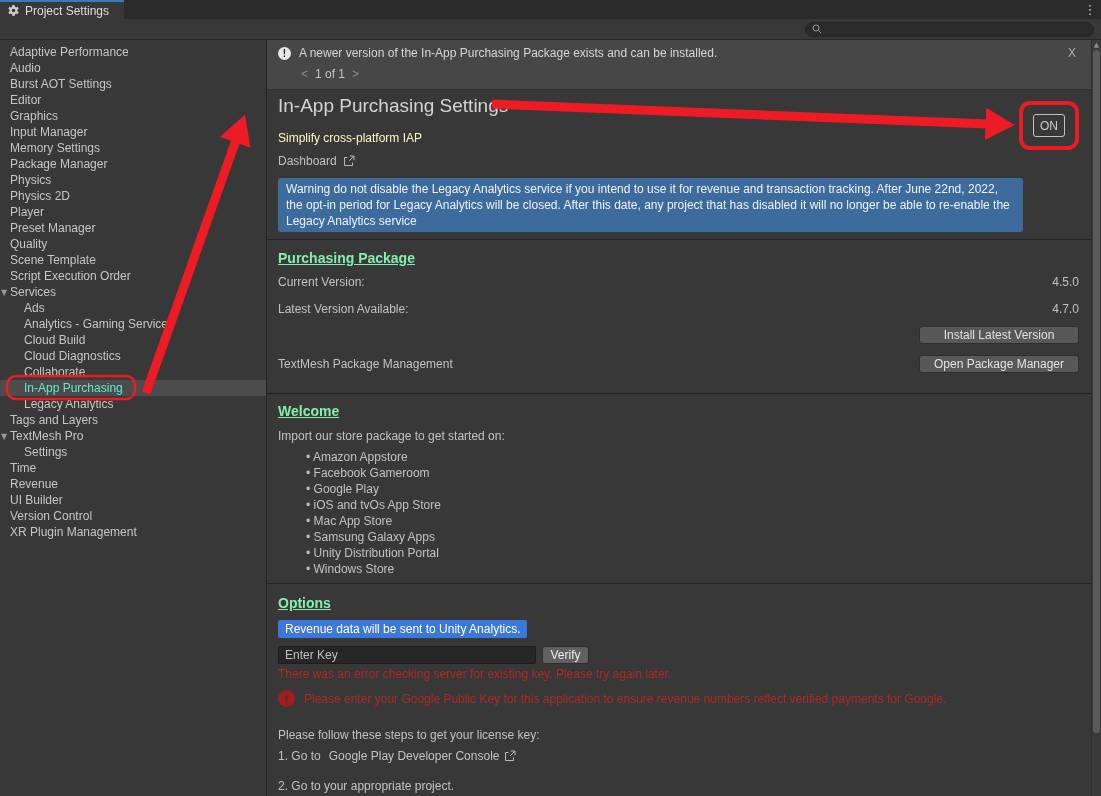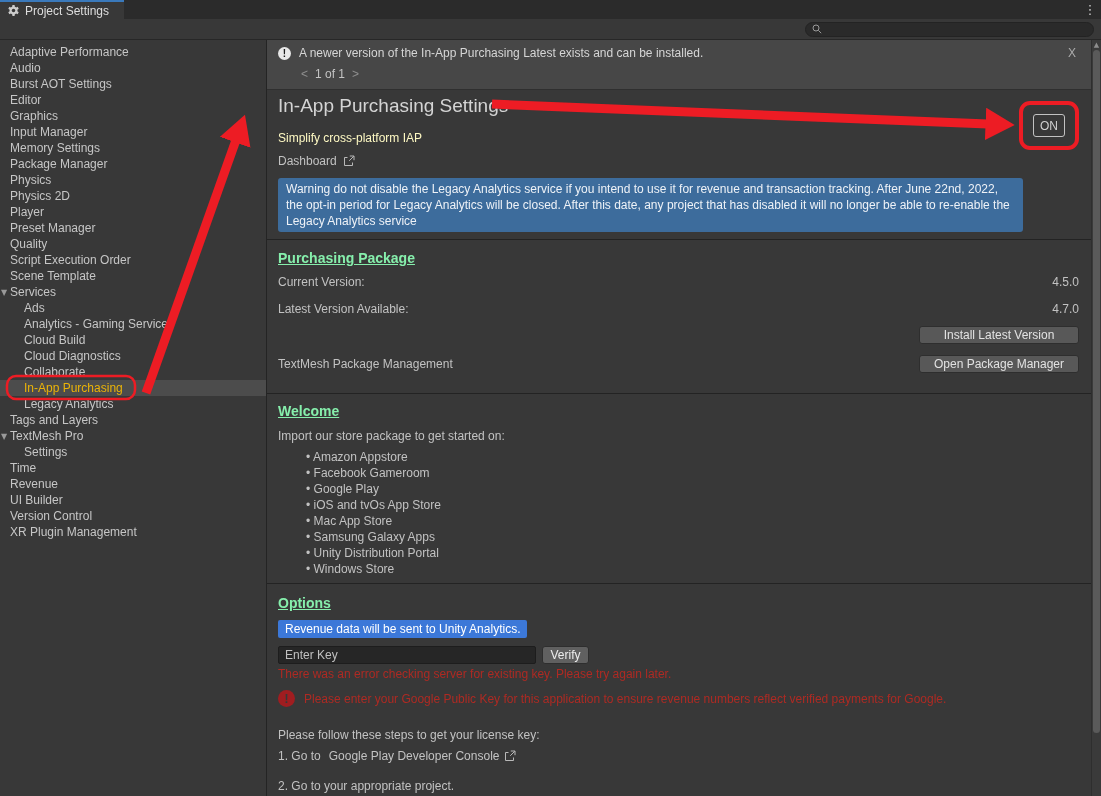--- a/index.html
+++ b/index.html
@@ -20,21 +20,21 @@
   
   .toolbar { height:21px; background:#383838; border-bottom:1px solid #272727; display:flex; align-items:center; justify-content:flex-end; }
   .search { width:289px; height:15px; margin-right:7px; background:#2a2a2a; border:1px solid #232323; border-radius:8px; display:flex; align-items:center; gap:4px; padding:0 6px; }
   .search input { flex:1; min-width:0; background:transparent; border:none; outline:none; color:#dddddd; font-size:11px; font-family:inherit; }
   
   .main { display:flex; height:756px; }
   .sidebar { width:267px; border-right:1px solid #242424; padding-top:4px; overflow:hidden; }
   .sidebar ul { list-style:none; }
   .s-item { height:16px; line-height:16px; font-size:12px; color:#c6c6c6; padding-left:10px; position:relative; white-space:nowrap; cursor:pointer; }
   .s-item.indent { padding-left:24px; }
-  .s-item.selected { background:#4c4c4c; color:#eab308; }
+  .s-item.selected { background:#4c4c4c; color:#5eead4; }
   .s-item .tri { display:none; position:absolute; left:1px; top:1px; font-size:8px; color:#999; font-family:"DejaVu Sans",sans-serif; }
   .s-item.triangle .tri { display:block; }
   .content { flex:1; position:relative; }
   
   .banner { height:50px; background:#474747; border-bottom:1px solid #2f2f2f; padding:6px 10px 0 11px; }
   .banner-row1 { display:flex; align-items:center; gap:8px; }
   .info-icon { width:13px; height:13px; border-radius:50%; background:#e8e8e8; color:#1c1c1c; font-size:10px; font-weight:bold; display:flex; align-items:center; justify-content:center; flex:0 0 13px; }
   .banner-msg { flex:1; font-size:12px; color:#d6d6d6; }
   .banner-close { color:#ababab; font-size:12px; padding:0 5px; cursor:pointer; }
   .banner-pager { margin:7px 0 0 23px; display:flex; gap:7px; font-size:12px; color:#c4c4c4; align-items:center; }
@@ -173,26 +173,26 @@
           <span>Preset Manager</span>
         </li>
 
         <li class="s-item">
           
           <span>Quality</span>
         </li>
 
         <li class="s-item">
           
+          <span>Scene Template</span>
+        </li>
+
+        <li class="s-item">
+          
           <span>Script Execution Order</span>
-        </li>
-
-        <li class="s-item">
-          
-          <span>Scene Template</span>
         </li>
 
         <li class="s-item triangle">
           <span class="tri">▼</span>
           <span>Services</span>
         </li>
 
         <li class="s-item indent">
           
           <span>Ads</span>
@@ -268,21 +268,21 @@
           <span>XR Plugin Management</span>
         </li>
       </ul>
   </div>
 
   <div class="content">
 
     <div class="banner">
       <div class="banner-row1">
         <span class="info-icon">!</span>
-        <span class="banner-msg">A newer version of the In-App Purchasing Latest exists and can be installed.</span>
+        <span class="banner-msg">A newer version of the In-App Purchasing Package exists and can be installed.</span>
         <span class="banner-close">X</span>
       </div>
       <div class="banner-pager">
         <span class="pager-arrow">&lt;</span>
         <span>1 of 1</span>
         <span class="pager-arrow">&gt;</span>
       </div>
     </div>
 
     <div class="sec sec-header">

